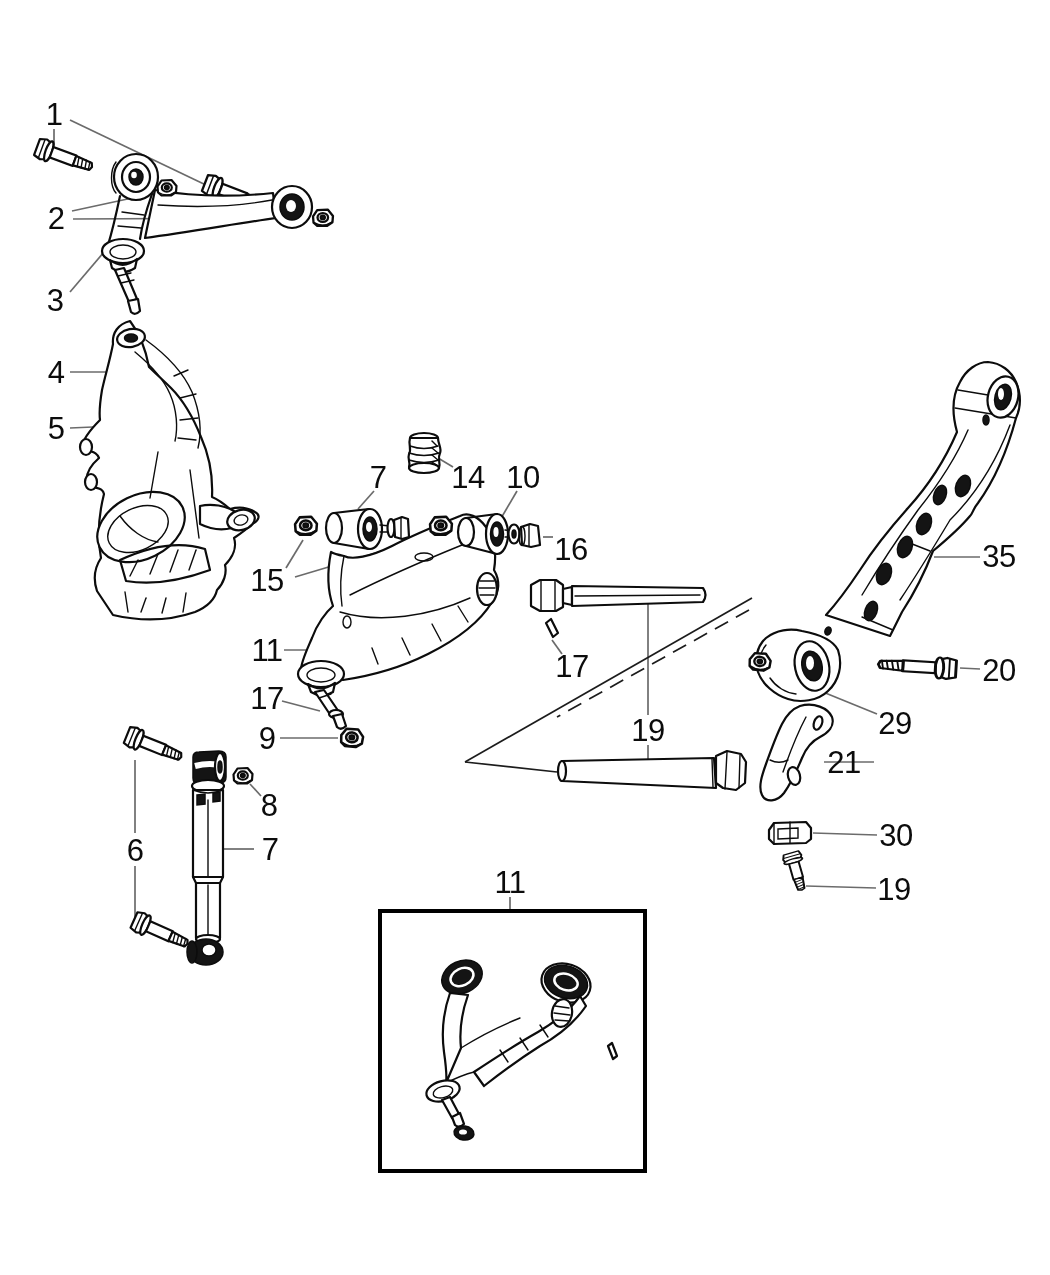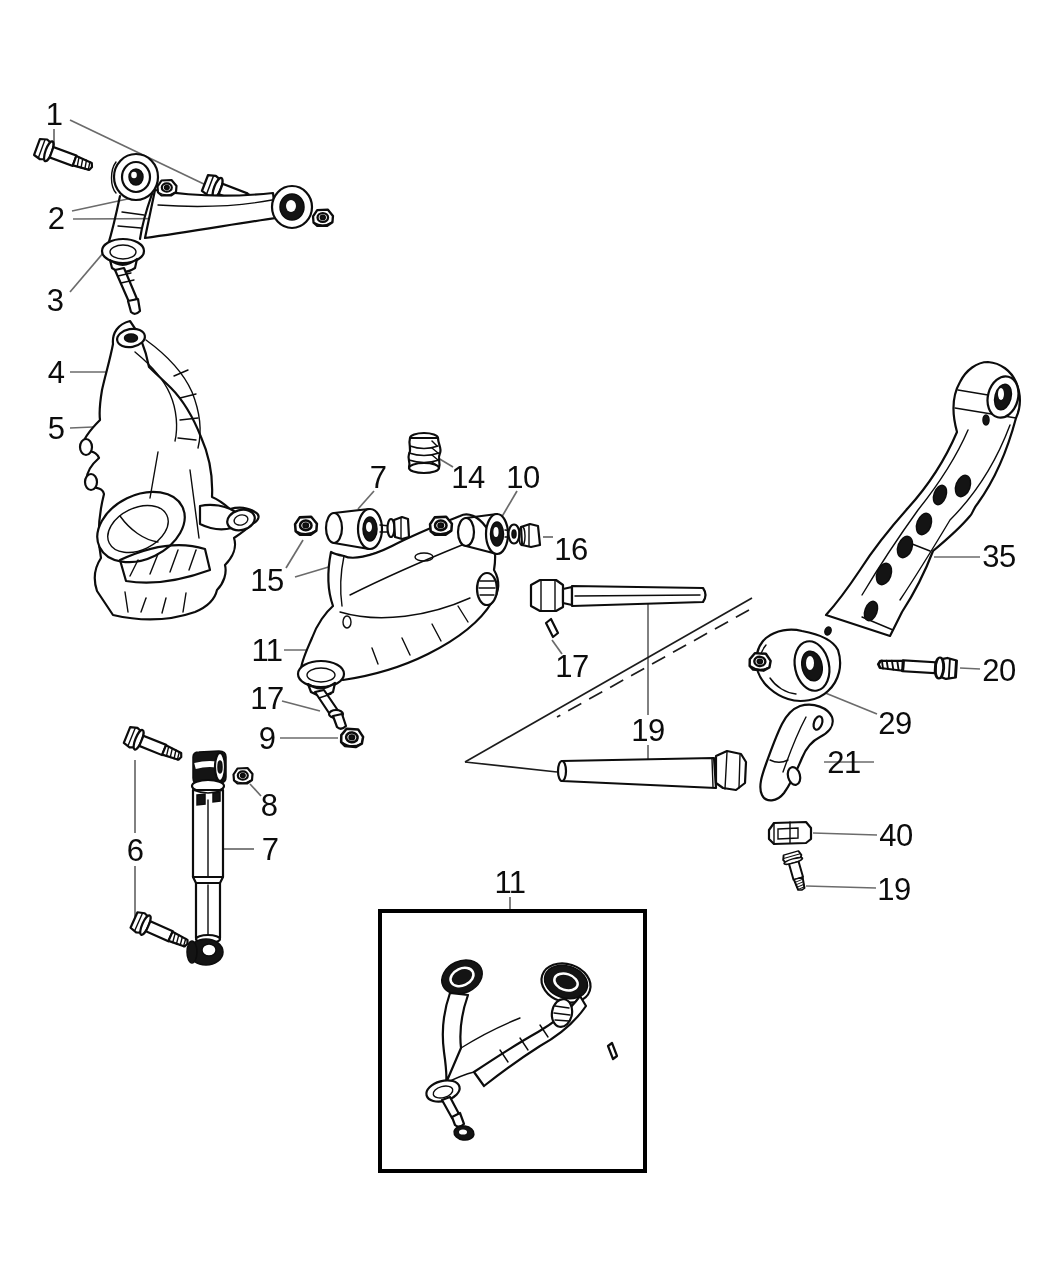--- a/index.html
+++ b/index.html
@@ -392,20 +392,20 @@
 <div class="co" style="left:267px;top:698px">17</div>
 <div class="co" style="left:267px;top:650px">11</div>
 <div class="co" style="left:267px;top:580px">15</div>
 <div class="co" style="left:378px;top:477px">7</div>
 <div class="co" style="left:468px;top:477px">14</div>
 <div class="co" style="left:523px;top:477px">10</div>
 <div class="co" style="left:571px;top:549px">16</div>
 <div class="co" style="left:572px;top:666px">17</div>
 <div class="co" style="left:648px;top:730px">19</div>
 <div class="co" style="left:894px;top:889px">19</div>
-<div class="co" style="left:896px;top:835px">40</div>
+<div class="co" style="left:896px;top:835px">30</div>
 <div class="co" style="left:844px;top:762px">21</div>
 <div class="co" style="left:895px;top:723px">29</div>
 <div class="co" style="left:999px;top:670px">20</div>
 <div class="co" style="left:999px;top:556px">35</div>
 <div class="co" style="left:510px;top:882px">11</div>
 
 </div>
 
 </body></html>

